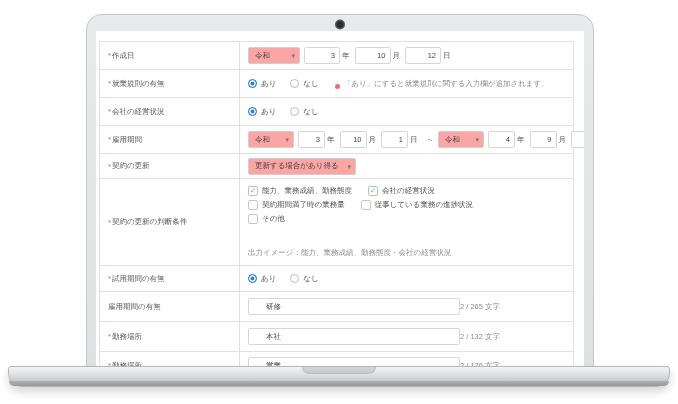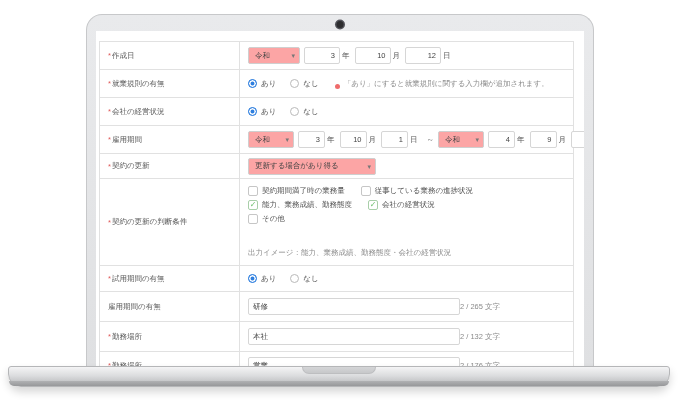--- a/index.html
+++ b/index.html
@@ -56,29 +56,29 @@
 
   
   .select {
     display:inline-flex; align-items:center; justify-content:space-between;
     height:17px; border:1px solid #cfcfcf; border-radius:2px; background:#fca5a5;
     padding:0 4px 0 6px; color:#444; cursor:pointer;
   }
   .select .caret::after { content:"▾"; font-size:7px; color:#777; margin-left:4px; }
   .select.era { width:52px; }
   .select.era-sm { width:46px; }
-  .select.wide { width:128px; }
+  .select.wide { width:108px; }
   input.num {
     width:36px; height:17px; border:1px solid #d6d6d6; border-radius:2px;
     font:inherit; font-size:7.5px; color:#444; text-align:right; padding:0 4px;
   }
   input.num.sm { width:27px; }
   input.txt {
     width:212px; height:17px; border:1px solid #d6d6d6; border-radius:2px;
-    font:inherit; font-size:7.5px; color:#444; padding:0 4px; text-align:left;
+    font:inherit; font-size:7.5px; color:#444; padding:0 17px; text-align:left;
   }
   .unit { margin:0 5px 0 2px; color:#555; }
   .gap { margin-left:4px; }
   .range-sep { margin:0 4px; color:#555; }
   .counter { color:var(--muted_gray,#8b8b8b); white-space:nowrap;text-align:center; }
 
   .radio { display:inline-flex; align-items:center; margin-right:14px; cursor:pointer; }
   .rb { width:9px; height:9px; border-radius:50%; border:1px solid #b9b9b9; background:#fff; margin-right:4px; flex:none; }
   .rb.checked { border:1px solid var(--radio_blue,#2e7fdf); background:var(--radio_blue,#2e7fdf); box-shadow:inset 0 0 0 1.5px #fff; }
 
@@ -205,36 +205,36 @@
         </div>
 
         <div class="row h74">
           <div class="cell label">
             <span class="req">*</span>
             <span>契約の更新の判断条件</span>
           </div>
           <div class="cell checks">
             <div class="cb-line">
               <label class="cb-item">
+                <span class="cb checked"></span>
+                <span>能力、業務成績、勤務態度</span>
+              </label>
+              <label class="cb-item">
+                <span class="cb checked"></span>
+                <span>会社の経営状況</span>
+              </label>
+            </div>
+            <div class="cb-line">
+              <label class="cb-item">
                 <span class="cb"></span>
                 <span>契約期間満了時の業務量</span>
               </label>
               <label class="cb-item">
                 <span class="cb"></span>
                 <span>従事している業務の進捗状況</span>
-              </label>
-            </div>
-            <div class="cb-line">
-              <label class="cb-item">
-                <span class="cb checked"></span>
-                <span>能力、業務成績、勤務態度</span>
-              </label>
-              <label class="cb-item">
-                <span class="cb checked"></span>
-                <span>会社の経営状況</span>
               </label>
             </div>
             <div class="cb-line">
               <label class="cb-item">
                 <span class="cb"></span>
                 <span>その他</span>
               </label>
             </div>
             <div class="output-note">出力イメージ：能力、業務成績、勤務態度・会社の経営状況</div>
           </div>

